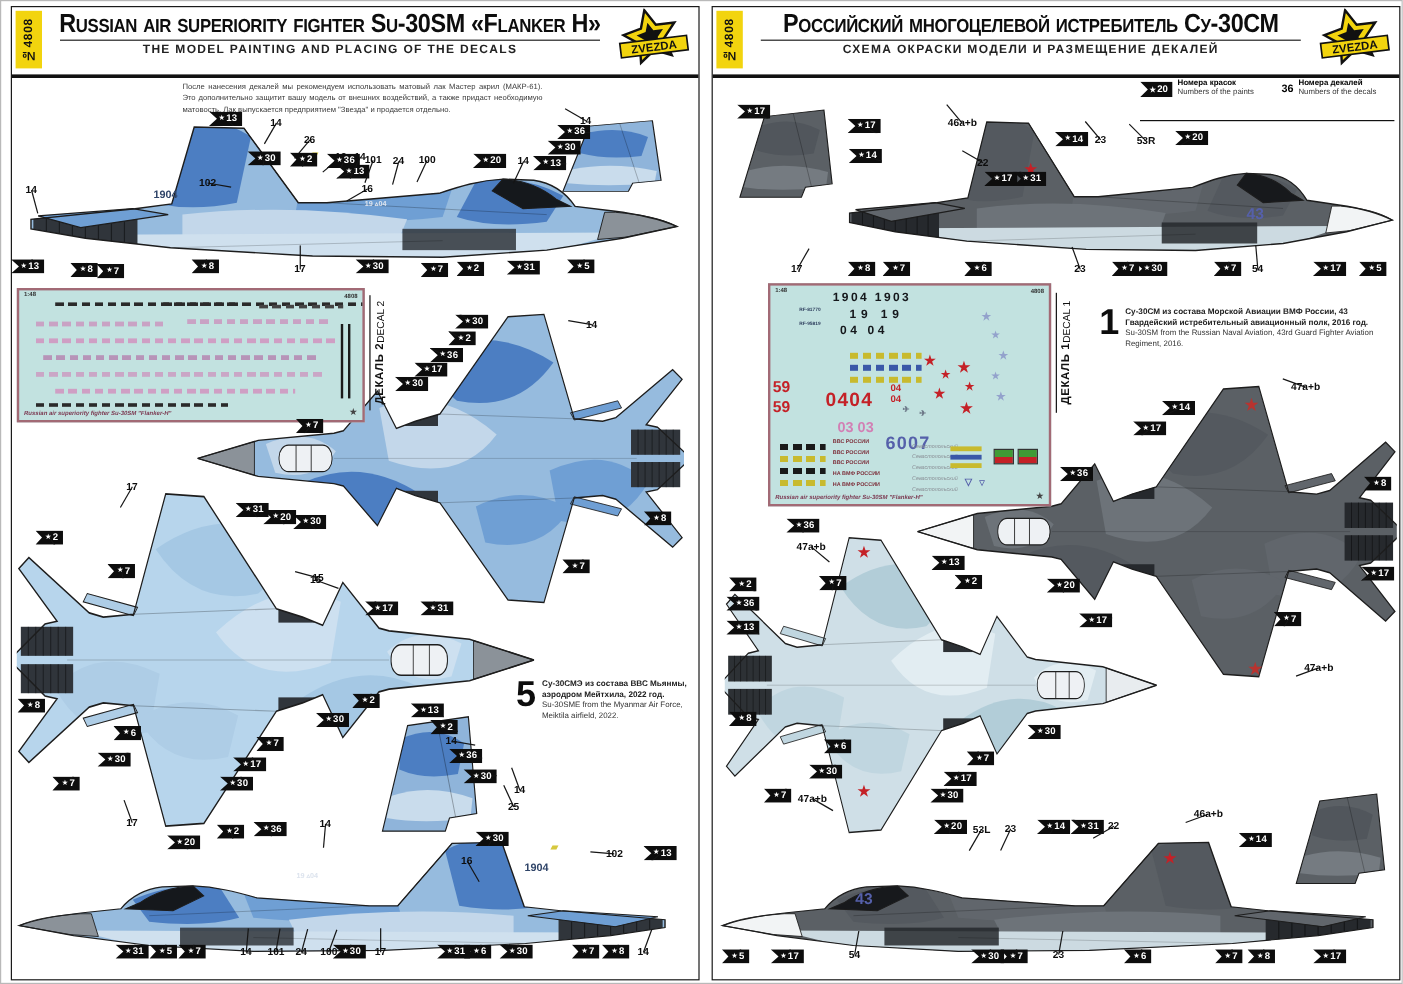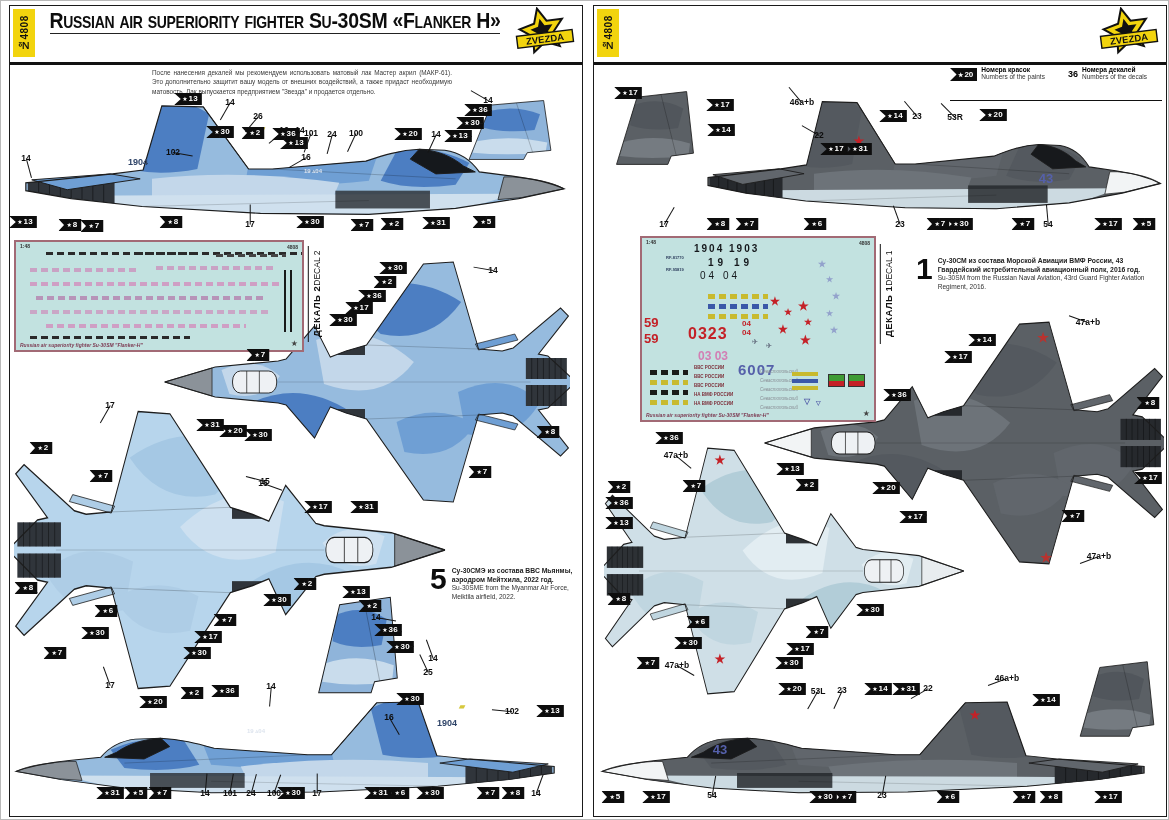--- a/index.html
+++ b/index.html
@@ -70,20 +70,21 @@
 <body>
 
 <div class="frame">
 
   <section class="page left">
     <header>
       <div class="badge">№4808</div>
       <div class="tblock">
         <h1>Russian air superiority fighter Su-30SM «Flanker H»</h1>
         <div class="rule"></div>
+        <h2>THE MODEL PAINTING AND PLACING OF THE DECALS</h2>
       </div>
       <div class="logo">
         <svg viewBox="0 0 68 54">
           <g transform="rotate(-14 32 22)">
             <polygon points="32,1 38.4,15 53.8,16.9 42.4,27.4 45.2,42.7 32,35.2 18.8,42.7 21.6,27.4 10.2,16.9 25.6,15" fill="#f2d40e" stroke="#111" stroke-width="2"></polygon>
             <polygon points="32,1 38.4,15 53.8,16.9 42.4,27.4 45.2,42.7 32,35.2 18.8,42.7 21.6,27.4 10.2,16.9 25.6,15" transform="translate(32,23) scale(0.52) translate(-32,-23)" fill="#111"></polygon>
           </g>
           <g transform="rotate(-7 34 32)">
             <rect x="7" y="26" width="56" height="12" fill="#f2d40e" stroke="#111" stroke-width="1.4"></rect>
             <text x="35" y="35.5" text-anchor="middle" font-size="9.5" font-weight="bold" fill="#111" font-family="Liberation Sans,sans-serif">ZVEZDA</text>
@@ -646,20 +647,25 @@
             <i class="ln" style="transform: rotate(285deg);"></i>
           </span>
           <span class="co d" style="left: 526px; top: 787px;">14<i class="ln" style="transform: rotate(290deg);"></i></span>
         </div>
     </div>
   </section>
 
   <section class="page right">
     <header>
       <div class="badge">№4808</div>
+      <div class="tblock">
+        <h1>Российский многоцелевой истребитель Су-30СМ</h1>
+        <div class="rule"></div>
+        <h2>СХЕМА ОКРАСКИ МОДЕЛИ И РАЗМЕЩЕНИЕ ДЕКАЛЕЙ</h2>
+      </div>
       <div class="logo">
         <svg viewBox="0 0 68 54">
           <g transform="rotate(-14 32 22)">
             <polygon points="32,1 38.4,15 53.8,16.9 42.4,27.4 45.2,42.7 32,35.2 18.8,42.7 21.6,27.4 10.2,16.9 25.6,15" fill="#f2d40e" stroke="#111" stroke-width="2"></polygon>
             <polygon points="32,1 38.4,15 53.8,16.9 42.4,27.4 45.2,42.7 32,35.2 18.8,42.7 21.6,27.4 10.2,16.9 25.6,15" transform="translate(32,23) scale(0.52) translate(-32,-23)" fill="#111"></polygon>
           </g>
           <g transform="rotate(-7 34 32)">
             <rect x="7" y="26" width="56" height="12" fill="#f2d40e" stroke="#111" stroke-width="1.4"></rect>
             <text x="35" y="35.5" text-anchor="middle" font-size="9.5" font-weight="bold" fill="#111" font-family="Liberation Sans,sans-serif">ZVEZDA</text>
           </g>
@@ -870,29 +876,29 @@
     </g>
     <path d="M10,112 L34,16 L92,8 L100,96 L74,100 L70,112 Z" fill="none" stroke="#1d1d1d" stroke-width="1.1"></path>
   </svg>
         </div>
 
       <div class="dsheet" id="sheetR" style="left:46px;top:230px;width:236px;height:186px;">
           <span class="ds-t" style="left: 4px; top: 2px; font-size: 5px; color: rgb(51, 51, 51); font-weight: bold;">1:48</span>
           <span class="corner" style="right: 4px; top: 2px;">4808</span>
           <span class="ds-t" style="left: 52px; top: 6px; font-size: 10px; color: rgb(21, 24, 28); font-weight: bold; letter-spacing: 2px;">1904 1903</span>
           <span class="ds-t" style="left: 66px; top: 20px; font-size: 10px; color: rgb(21, 24, 28); font-weight: bold; letter-spacing: 4px;">19 19</span>
-          <span class="ds-t" style="left: 58px; top: 33px; font-size: 10px; color: rgb(21, 24, 28); font-weight: normal; letter-spacing: 3px;">04 04</span>
+          <span class="ds-t" style="left: 58px; top: 33px; font-size: 10px; color: rgb(21, 24, 28); font-weight: bold; letter-spacing: 3px;">04 04</span>
           <span class="ds-t" style="left: 24px; top: 18px; font-size: 4px; color: rgb(42, 58, 90); font-weight: bold;">RF-81770</span>
           <span class="ds-t" style="left: 24px; top: 30px; font-size: 4px; color: rgb(42, 58, 90); font-weight: bold;">RF-95819</span>
           <div class="dstrip" style="left: 66px; top: 56px; width: 60px; height: 5px; background: repeating-linear-gradient(90deg, rgb(200, 186, 46) 0px, rgb(200, 186, 46) 7px, transparent 7px, transparent 11px);"></div>
           <div class="dstrip" style="left: 66px; top: 66px; width: 60px; height: 5px; background: repeating-linear-gradient(90deg, rgb(58, 88, 168) 0px, rgb(58, 88, 168) 7px, transparent 7px, transparent 11px);"></div>
           <div class="dstrip" style="left: 66px; top: 76px; width: 60px; height: 5px; background: repeating-linear-gradient(90deg, rgb(200, 186, 46) 0px, rgb(200, 186, 46) 7px, transparent 7px, transparent 11px);"></div>
           <span class="ds-t" style="left: 2px; top: 78px; font-size: 13px; color: rgb(196, 33, 39); font-weight: bold;">59</span>
           <span class="ds-t" style="left: 2px; top: 94px; font-size: 13px; color: rgb(196, 33, 39); font-weight: bold;">59</span>
-          <span class="ds-t" style="left: 46px; top: 88px; font-size: 16px; color: rgb(196, 33, 39); font-weight: bold; letter-spacing: 1px;">0323</span>
+          <span class="ds-t" style="left: 46px; top: 88px; font-size: 16px; color: rgb(196, 33, 39); font-weight: bold; letter-spacing: 1px;">0404</span>
           <span class="ds-t" style="left: 100px; top: 82px; font-size: 8px; color: rgb(196, 33, 39); font-weight: bold;">04</span>
           <span class="ds-t" style="left: 100px; top: 91px; font-size: 8px; color: rgb(196, 33, 39); font-weight: bold;">04</span>
           <span class="ds-t" style="left: 56px; top: 112px; font-size: 12px; color: rgb(210, 127, 180); font-weight: bold;">03 03</span>
           <span class="ds-t" style="left: 96px; top: 124px; font-size: 15px; color: rgb(85, 96, 170); font-weight: bold; letter-spacing: 1px;">6007</span>
           <span class="ds-t" style="left: 128px; top: 58px; font-size: 11px; color: rgb(196, 33, 39); font-weight: bold;">★</span>
           <span class="ds-t" style="left: 142px; top: 70px; font-size: 9px; color: rgb(196, 33, 39); font-weight: bold;">★</span>
           <span class="ds-t" style="left: 156px; top: 62px; font-size: 12px; color: rgb(196, 33, 39); font-weight: bold;">★</span>
           <span class="ds-t" style="left: 162px; top: 80px; font-size: 9px; color: rgb(196, 33, 39); font-weight: bold;">★</span>
           <span class="ds-t" style="left: 136px; top: 86px; font-size: 11px; color: rgb(196, 33, 39); font-weight: bold;">★</span>
           <span class="ds-t" style="left: 158px; top: 96px; font-size: 12px; color: rgb(196, 33, 39); font-weight: bold;">★</span>

